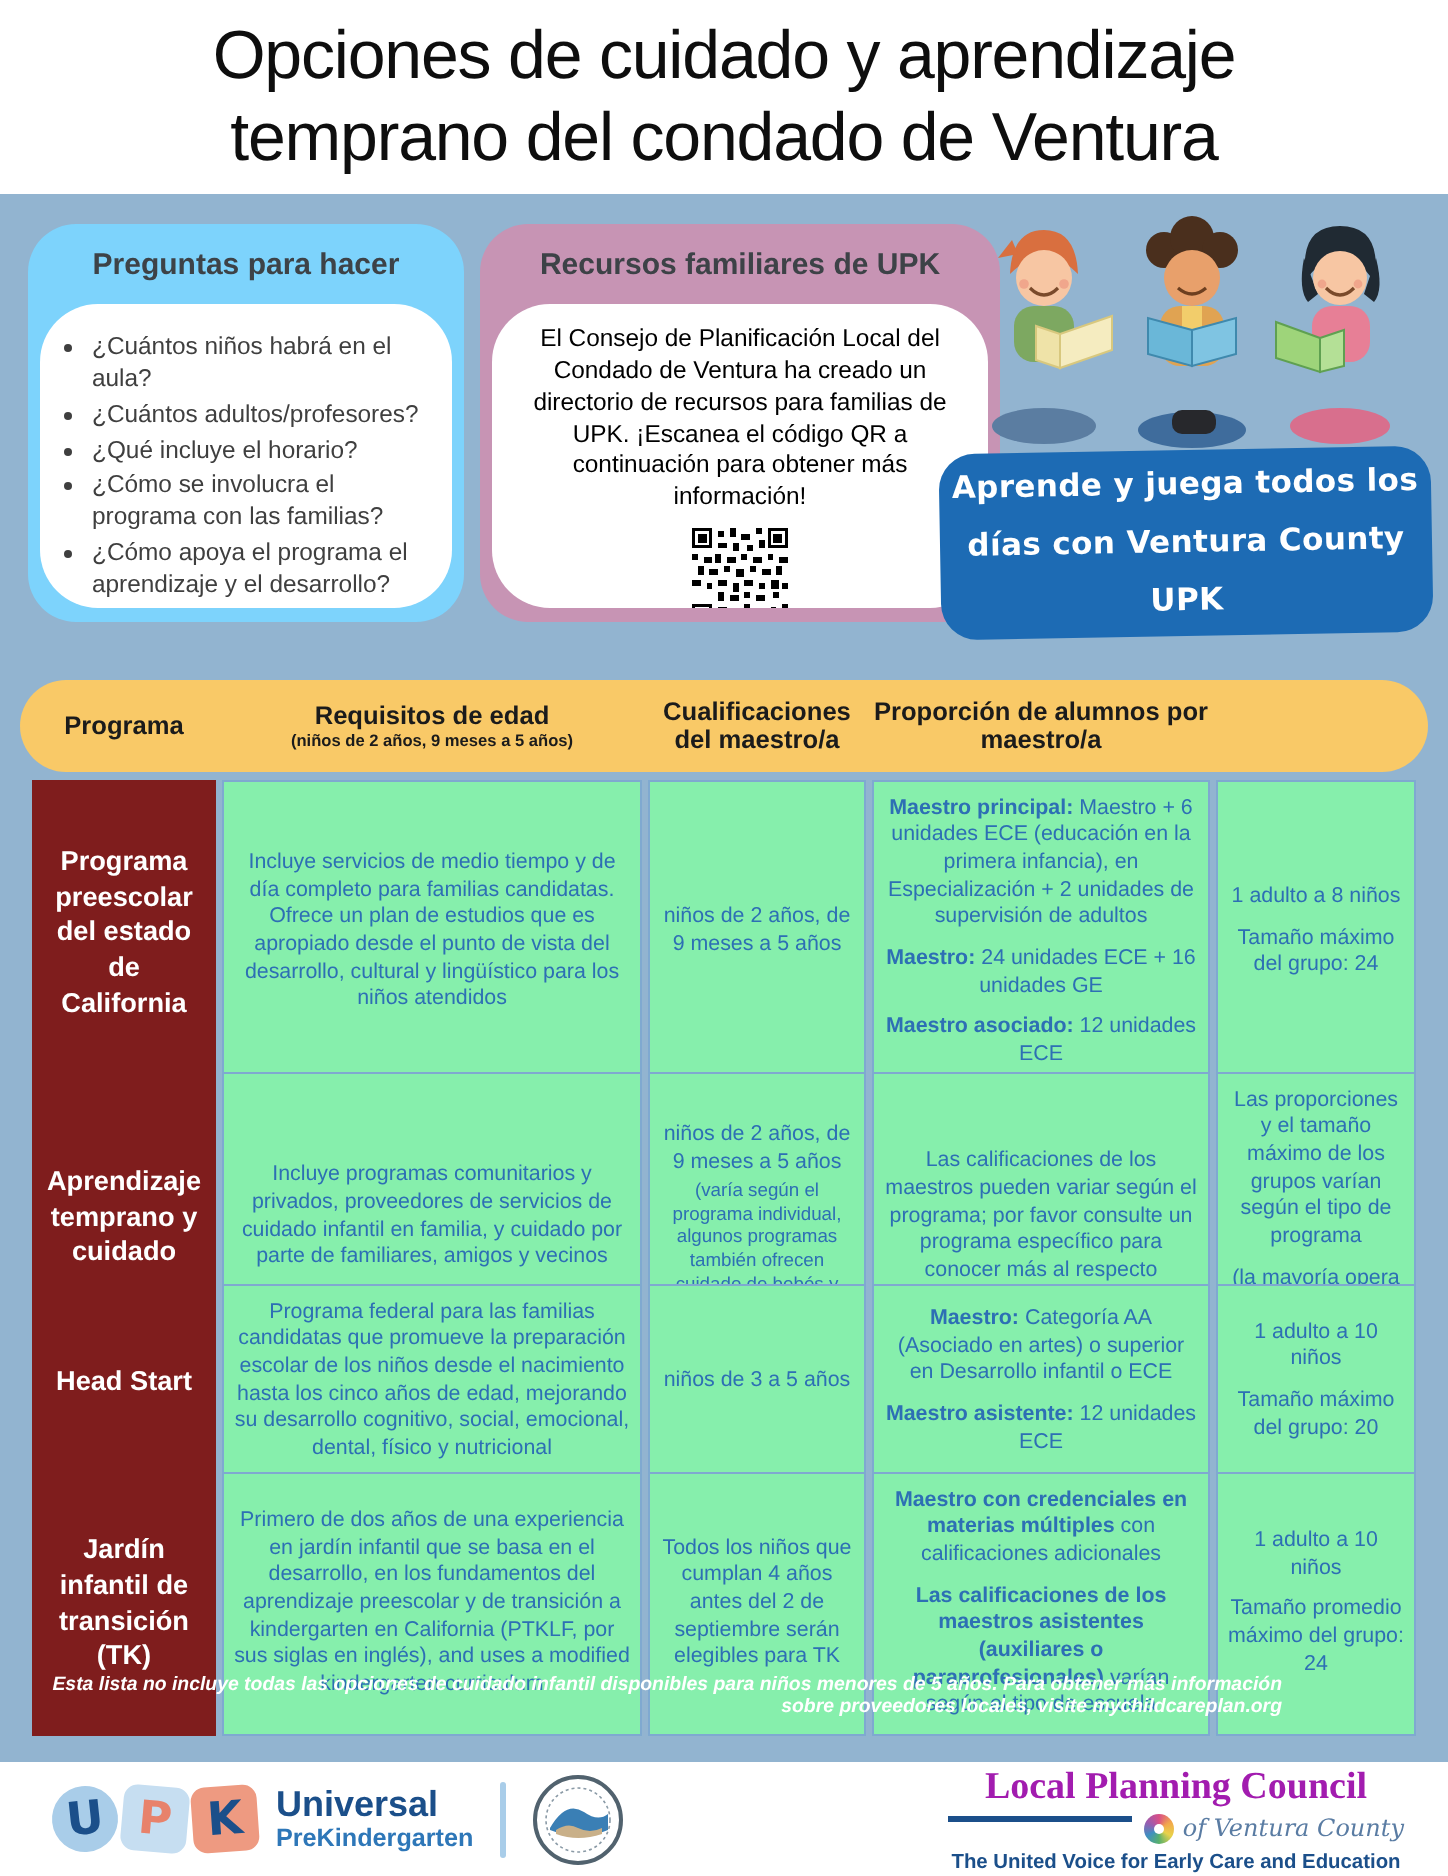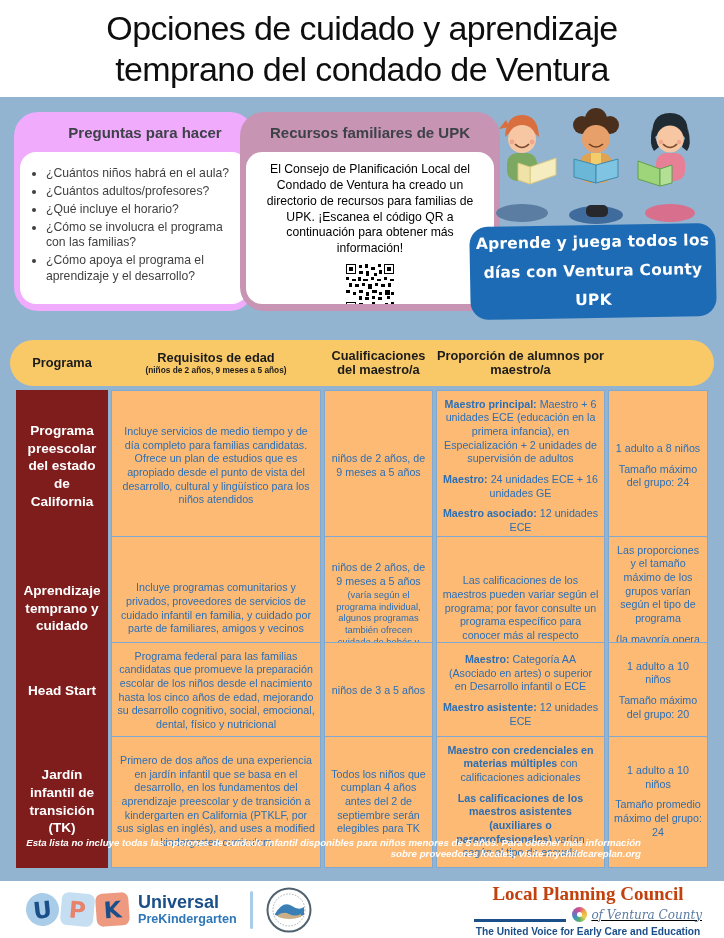--- a/index.html
+++ b/index.html
@@ -11,22 +11,22 @@
          font-size:34px;line-height:1.2;font-weight:400;color:#0e0e0e;letter-spacing:-0.6px;}
 
   
   .bluezone{position:absolute;top:97px;left:0;width:724px;height:784px;background:#92b4d0;}
 
   
   .infobox{position:absolute;top:15px;border-radius:24px;}
   .infobox .hd{height:40px;display:flex;align-items:center;justify-content:center;
                font-weight:700;font-size:15px;color:#3d4247;}
   .infobox .inner{position:absolute;left:6px;right:6px;top:40px;bottom:7px;background:#ffffff;
-                  border-radius:16px;overflow:hidden;}
-  .qbox{left:14px;width:218px;height:199px;background:#f0abfc;padding-left:22px;}
+                  border-radius:29px;overflow:hidden;}
+  .qbox{left:14px;width:218px;height:199px;background:#7dd3fc;}
   .qbox ul{margin:14px 6px 0 6px;padding-left:20px;color:#3f3f3f;font-size:12.2px;line-height:1.3;}
   .qbox li{margin-bottom:2px;}
   .rbox{left:240px;width:260px;height:199px;background:#c794b4;}
   .rbox .txt{margin:10px 8px 0 8px;text-align:center;color:#000000;font-size:12.2px;line-height:1.3;}
   .qr{display:block;margin:7px auto 0 auto;width:48px;height:48px;}
 
   
   .kids{position:absolute;left:474px;top:4px;width:244px;height:132px;}
   .banner{position:absolute;left:470px;top:128px;width:246px;height:93px;background:#1d6bb4;
           border-radius:18px;transform:rotate(-1deg);display:flex;align-items:center;justify-content:center;}
@@ -35,21 +35,21 @@
 
   
   .tbl{position:absolute;left:10px;top:243px;width:704px;}
   .grid5{display:grid;grid-template-columns:92px 210px 109px 169px 100px;column-gap:3px;padding:0 6px;}
   .thead{background:#f9c967;border-radius:23px;min-height:46px;align-items:center;}
   .thead .hcell{text-align:center;color:#1b1b1b;font-weight:700;font-size:12.8px;line-height:1.1;padding:4px 0;}
   .thead .hsub{display:block;font-weight:600;font-size:8.3px;margin-top:1px;}
   .thead .hsub:empty{display:none;}
   .trow{margin-top:4px;}
   .r1{height:142px;}.r2{height:102px;}.r3{height:90px;}.r4{height:98px;}
-  .cell{background:#fdba74;border:1.5px solid #7fa9d0;box-sizing:border-box;
+  .cell{background:#86efac;border:1.5px solid #7fa9d0;box-sizing:border-box;
         display:flex;flex-direction:column;justify-content:center;align-items:center;
         text-align:center;color:#2d6fb4;font-size:10.7px;line-height:1.28;padding:3px 5px;}
   .cell p{margin:3.5px 0;}
   .cell.lbl{background:#7f1d1d;border:none;color:#ffffff;font-weight:700;font-size:13.6px;line-height:1.3;}
   .agenote{font-size:9.4px;line-height:1.25;}
   .agenote:empty{display:none;}
   [data-hide-empty]{}
   .footnote{position:absolute;left:0;top:740px;width:641px;text-align:right;color:#ffffff;
             font-weight:700;font-style:italic;font-size:9.7px;}
 
@@ -62,22 +62,22 @@
         font-weight:800;font-size:23px;font-family:"DejaVu Sans",sans-serif;}
   .tile.u{background:#a9cde9;color:#1b4f8a;border-radius:50%;transform:rotate(-6deg);}
   .tile.p{background:#c6def1;color:#e8826b;border-radius:7px;transform:rotate(5deg);}
   .tile.k{background:#ee9a81;color:#1b4f8a;border-radius:7px;transform:rotate(-4deg);}
   .upktext{display:flex;flex-direction:column;line-height:1;}
   .upktext .l1{font-weight:700;font-size:18px;color:#1b4f8a;}
   .upktext .l2{font-weight:700;font-size:12.6px;color:#2e77b8;margin-top:2px;}
   .updiv{width:3px;height:38px;background:#a9cde9;border-radius:2px;margin:0 4px;}
   .seal{width:46px;height:46px;}
   .lpc{display:flex;flex-direction:column;align-items:center;width:228px;}
-  .lpc .t1{font-family:"Liberation Serif","DejaVu Serif",serif;font-weight:700;font-size:19px;color:#c2410c;white-space:nowrap;}
-  .lpc .mid{display:flex;align-items:flex-end;width:100%;margin-top:2px;text-decoration:underline;}
+  .lpc .t1{font-family:"Liberation Serif","DejaVu Serif",serif;font-weight:700;font-size:19px;color:#a21caf;white-space:nowrap;}
+  .lpc .mid{display:flex;align-items:flex-start;width:100%;margin-top:2px;}
   .lpc .rule{flex:1;height:3px;background:#1b4f8a;border-top:1px solid #ffffff;}
   .pinwheel{width:15px;height:15px;border-radius:50%;margin:0 4px 0 6px;
             background:conic-gradient(#d94f87,#f2a74b,#e9d24a,#57b06c,#3f8fc2,#9a5bb0,#d94f87);
             position:relative;}
   .pinwheel:after{content:"";position:absolute;left:5px;top:5px;width:5px;height:5px;border-radius:50%;background:#ffffff;}
   .lpc .script{font-family:"DejaVu Serif","Liberation Serif",serif;font-style:italic;font-size:12px;color:#5a7ca3;white-space:nowrap;}
   .lpc .t2{font-weight:700;font-size:10.2px;color:#1b4f8a;margin-top:4px;white-space:nowrap;}
 </style>
 </head>
 <body>

